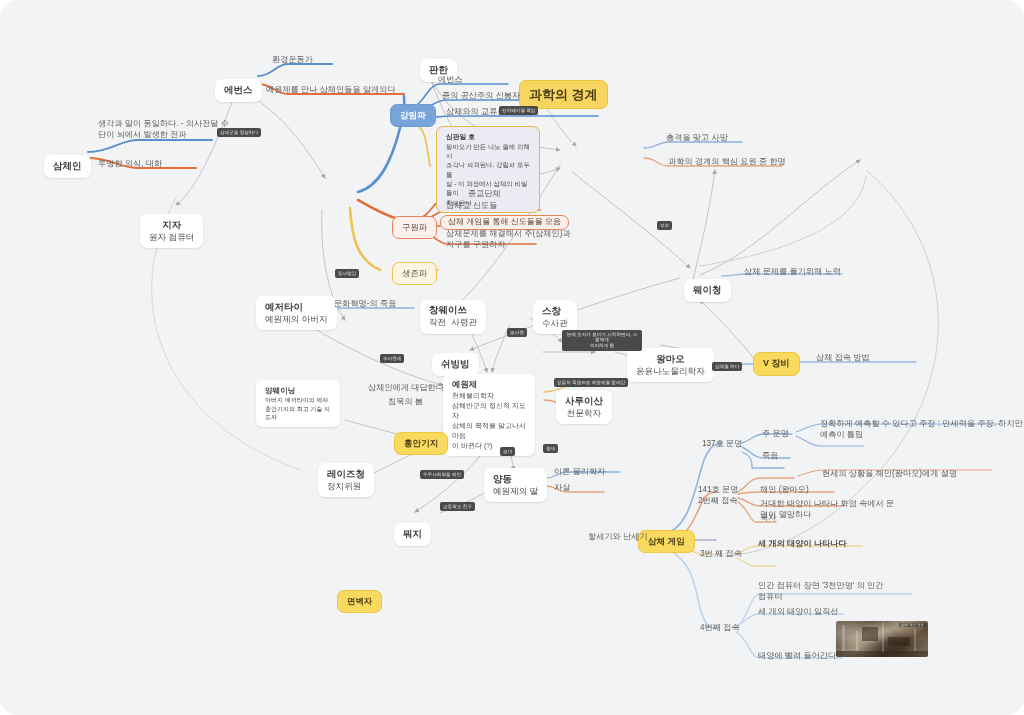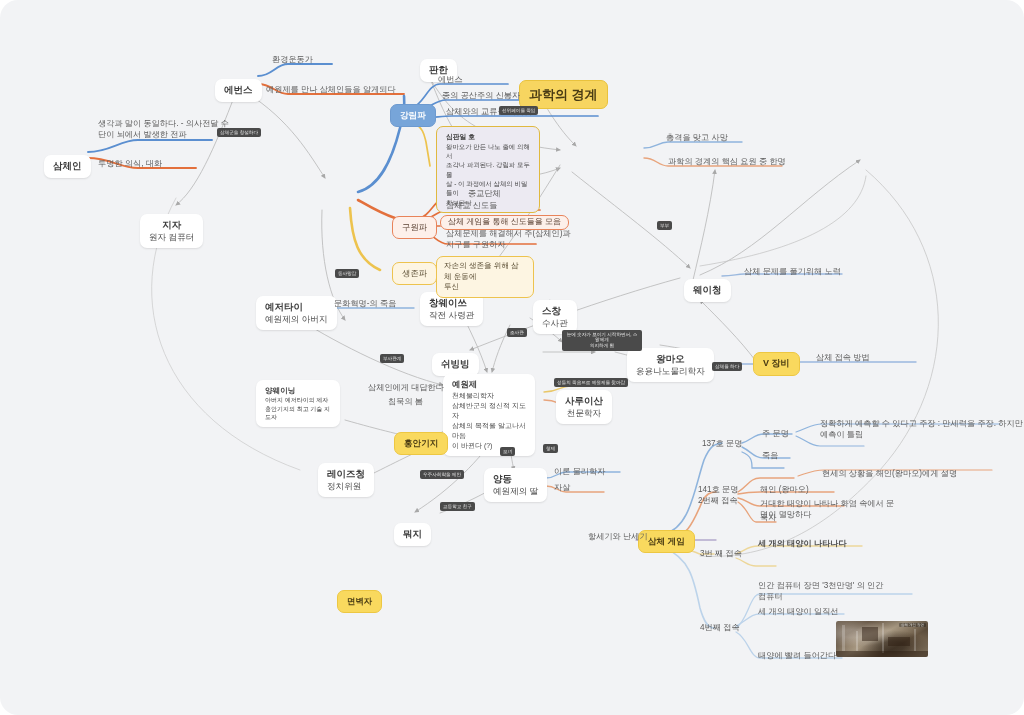--- a/index.html
+++ b/index.html
@@ -209,21 +209,21 @@
 
   <div class="node plain" style="left:684px;top:266px;">
     <span class="t">웨이청</span>
   </div>
 
   <div class="node" style="left:256px;top:296px;">
     <span class="t">예저타이</span>
     <span class="s">예원제의 아버지</span>
   </div>
 
-  <div class="node" style="left:420px;top:292px;">
+  <div class="node" style="left:420px;top:300px;font-family:Liberation Mono, monospace;">
     <span class="t">창웨이쓰</span>
     <span class="s">작전 사령관</span>
   </div>
 
   <div class="node" style="left:533px;top:300px;">
     <span class="t">스창</span>
     <span class="s">수사관</span>
   </div>
 
   <div class="node plain" style="left:432px;top:340px;">
@@ -297,24 +297,20 @@
 
   <div class="leaf" style="left:468px;top:188px;">종교단체</div>
   <div class="leaf" style="left:446px;top:200px;">삼체교 신도들</div>
   <div class="leaf" style="left:446px;top:228px;">삼체문제를 해결해서 주(삼체인)과
 지구를 구원하자</div>
 
   <div class="node orange-out" style="left:440px;top:215px;font-size:8px;padding:1px 7px;">
     <span>삼체 게임을 통해 신도들을 모음</span>
   </div>
 
-  <div class="node yellow-out" style="left:436px;top:256px;width:98px;font-size:7.6px;line-height:1.4;padding:4px 7px;">
-    <span style="white-space:pre-line;">자손의 생존을 위해 삼체 운동에
-투신</span>
-  </div>
 
   <div class="leaf" style="left:666px;top:132px;">총격을 맞고 사망</div>
   <div class="leaf" style="left:668px;top:156px;">과학의 경계의 핵심 요원 중 한명</div>
 
   <div class="leaf" style="left:744px;top:266px;">삼체 문제를 풀기위해 노력</div>
 
   <div class="leaf" style="left:334px;top:298px;">문화혁명-의 죽음</div>
 
   <div class="leaf" style="left:368px;top:382px;">삼체인에게 대답한다</div>
   <div class="leaf" style="left:388px;top:396px;">침묵의 봄</div>

